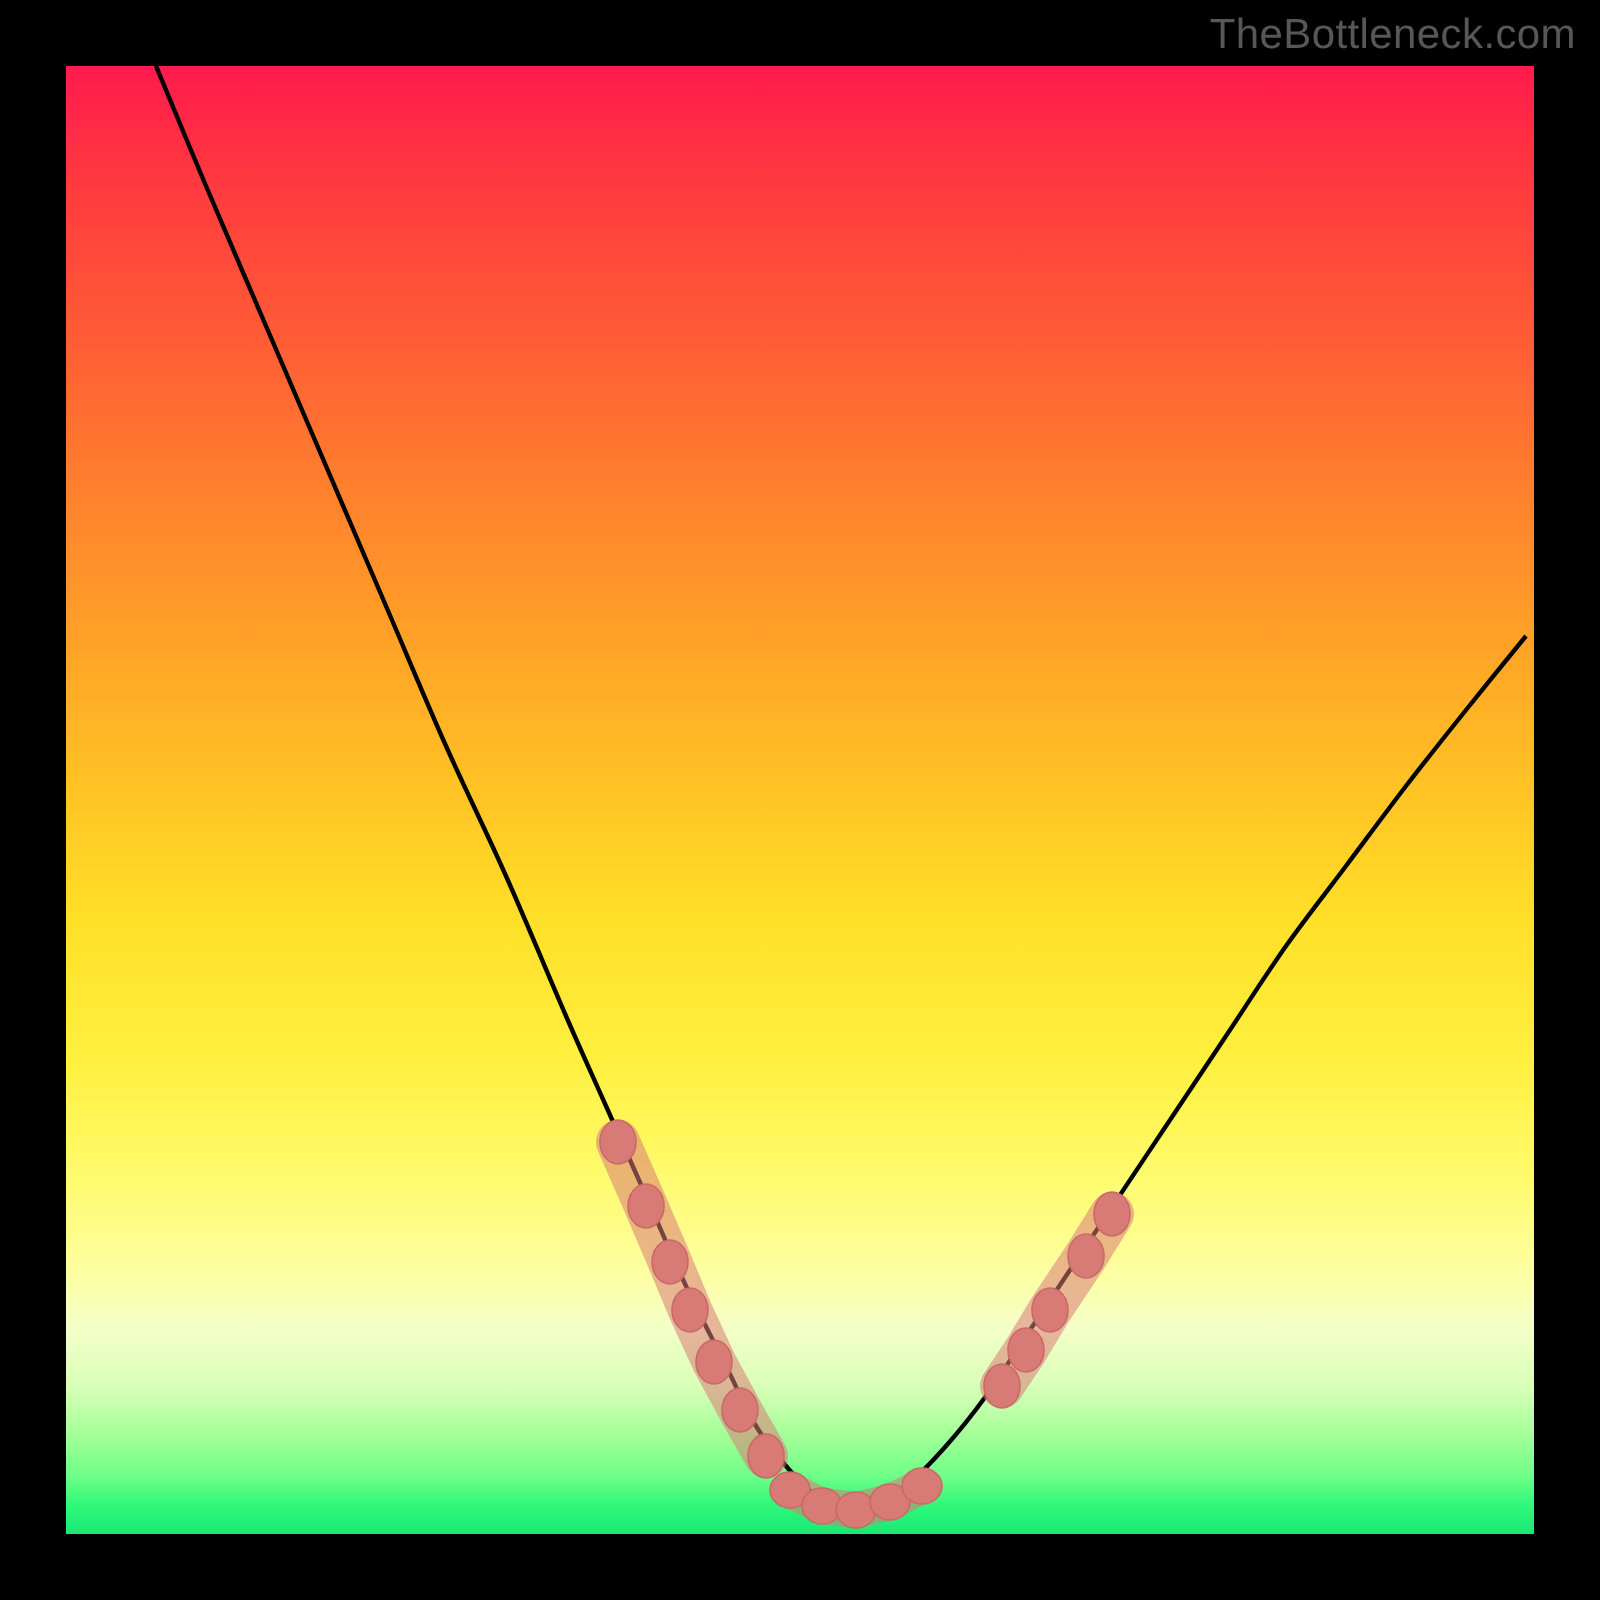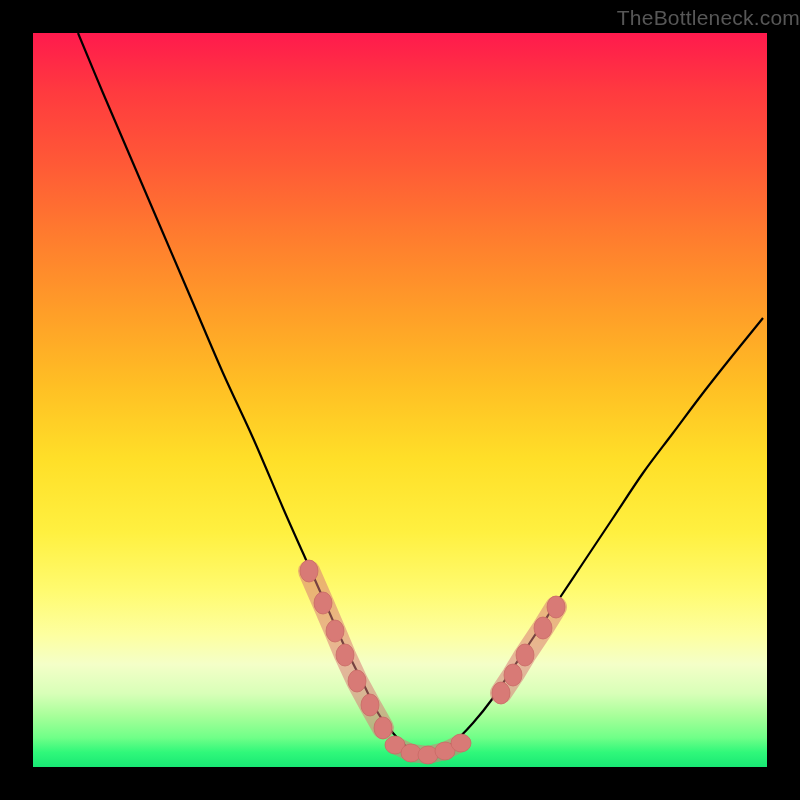--- a/index.html
+++ b/index.html
@@ -40,21 +40,21 @@
       #18e874 100%
     );
   }
   .curve-svg {
     position: absolute;
     inset: 0;
   }
   .watermark {
     position: absolute;
     top: 6px;
-    right: 0;
+    right: 12px;
     font-family: Arial, Helvetica, sans-serif;
     font-size: 21px;
     font-weight: 500;
     color: #575757;
     letter-spacing: 0.2px;
   }
 </style>
 </head>
 <body>
 

